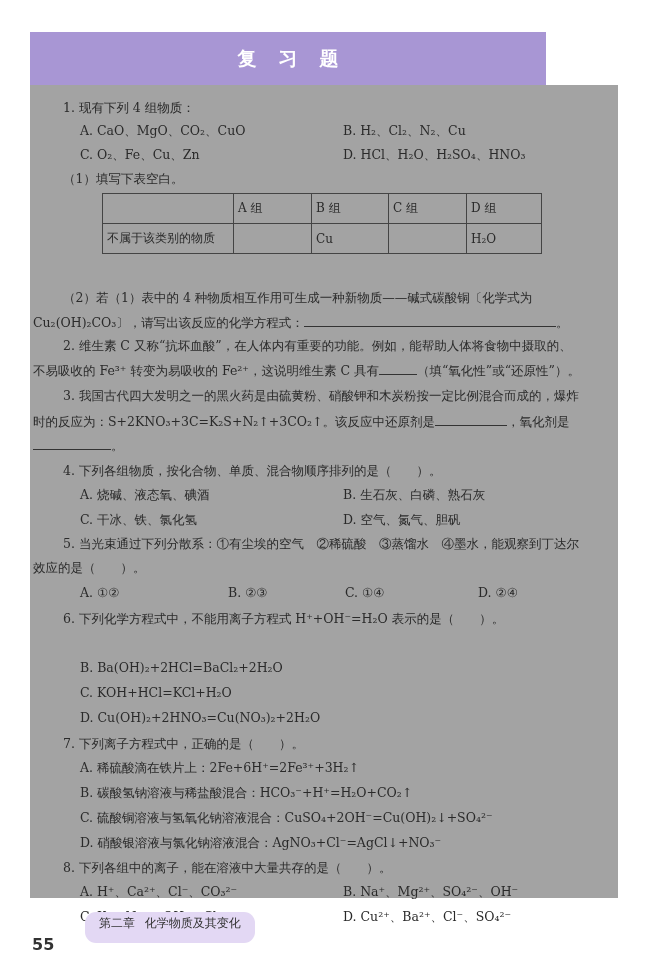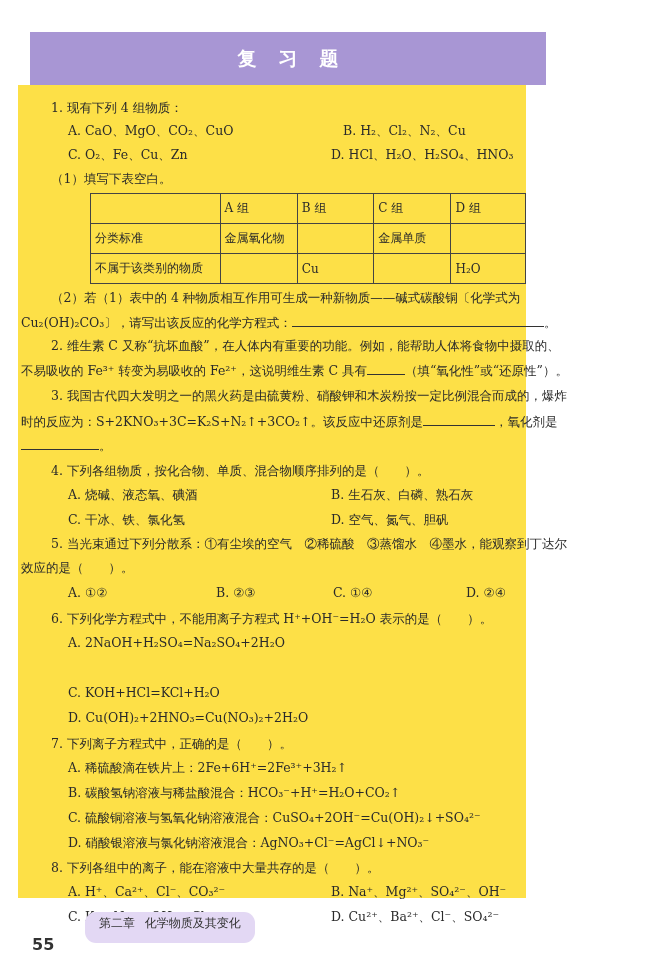--- a/index.html
+++ b/index.html
@@ -11,22 +11,22 @@
     .banner {
       position: absolute; left: 30px; top: 32px; width: 516px; height: 53px;
       background: #a896d4;
       display: flex; align-items: center; justify-content: center;
     }
     .banner-title {
       color: #ffffff; font-family: "DejaVu Sans", sans-serif; font-weight: bold;
       font-size: 19px; letter-spacing: 22px; padding-left: 22px;
     }
     .content {
-      position: absolute; left: 18px; top: 85px; width: 508px; height: 813px;
-      background: #fde047;
+      position: absolute; left: 30px; top: 85px; width: 588px; height: 813px;
+      background: #a3a3a3;
     }
     .line {
       position: absolute; font-size: 12.5px; line-height: 16px; white-space: nowrap;
       font-family: "DejaVu Serif", "Liberation Serif", serif;
     }
     .blank { display: inline-block; border-bottom: 1px solid #333; height: 12px; vertical-align: baseline; }
     table.grp {
       position: absolute; left: 72px; top: 108px; border-collapse: collapse;
       font-size: 12px;
     }
@@ -49,40 +49,33 @@
 <body>
 
 <div class="banner">
   <span class="banner-title">复习题</span>
 </div>
 
 <div class="content">
 
   <div class="line" style="left:33px;top:15px;">1. 现有下列 4 组物质：</div>
   <div class="line" style="left:50px;top:38px;">A. CaO、MgO、CO₂、CuO</div>
-  <div class="line" style="left:313px;top:38px;margin-left:12px;">B. H₂、Cl₂、N₂、Cu</div>
+  <div class="line" style="left:313px;top:38px;">B. H₂、Cl₂、N₂、Cu</div>
   <div class="line" style="left:50px;top:62px;">C. O₂、Fe、Cu、Zn</div>
   <div class="line" style="left:313px;top:62px;">D. HCl、H₂O、H₂SO₄、HNO₃</div>
   <div class="line" style="left:33px;top:86px;">（1）填写下表空白。</div>
 
   <table class="grp">
     <tbody>
         <tr>
       <td style="width:122px;"></td>
       <td style="width:69px;">A 组</td>
       <td style="width:68px;">B 组</td>
       <td style="width:69px;">C 组</td>
       <td style="width:66px;">D 组</td>
-    </tr>
-    <tr>
-      <td>分类标准</td>
-      <td>金属氧化物</td>
-      <td></td>
-      <td>金属单质</td>
-      <td></td>
     </tr>
     <tr>
       <td>不属于该类别的物质</td>
       <td></td>
       <td>Cu</td>
       <td></td>
       <td>H₂O</td>
     </tr>
   </tbody>
     </table>
@@ -112,21 +105,21 @@
   <div class="line" style="left:313px;top:427px;">D. 空气、氮气、胆矾</div>
 
   <div class="line" style="left:33px;top:451px;">5. 当光束通过下列分散系：①有尘埃的空气　②稀硫酸　③蒸馏水　④墨水，能观察到丁达尔</div>
   <div class="line" style="left:3px;top:475px;">效应的是（　　）。</div>
   <div class="line" style="left:50px;top:500px;">A. ①②</div>
   <div class="line" style="left:198px;top:500px;">B. ②③</div>
   <div class="line" style="left:315px;top:500px;">C. ①④</div>
   <div class="line" style="left:448px;top:500px;">D. ②④</div>
 
   <div class="line" style="left:33px;top:526px;">6. 下列化学方程式中，不能用离子方程式 H⁺+OH⁻=H₂O 表示的是（　　）。</div>
-  <div class="line" style="left:50px;top:550px;">A. 2NaOH+H₂SO₄=Na₂SO₄+2H₂O</div>
+  <div class="line" style="left:50px;top:575px;">B. Ba(OH)₂+2HCl=BaCl₂+2H₂O</div>
   <div class="line" style="left:50px;top:600px;">C. KOH+HCl=KCl+H₂O</div>
   <div class="line" style="left:50px;top:625px;text-align:center;">D. Cu(OH)₂+2HNO₃=Cu(NO₃)₂+2H₂O</div>
 
   <div class="line" style="left:33px;top:651px;">7. 下列离子方程式中，正确的是（　　）。</div>
   <div class="line" style="left:50px;top:675px;">A. 稀硫酸滴在铁片上：2Fe+6H⁺=2Fe³⁺+3H₂↑</div>
   <div class="line" style="left:50px;top:700px;">B. 碳酸氢钠溶液与稀盐酸混合：HCO₃⁻+H⁺=H₂O+CO₂↑</div>
   <div class="line" style="left:50px;top:725px;">C. 硫酸铜溶液与氢氧化钠溶液混合：CuSO₄+2OH⁻=Cu(OH)₂↓+SO₄²⁻</div>
   <div class="line" style="left:50px;top:750px;">D. 硝酸银溶液与氯化钠溶液混合：AgNO₃+Cl⁻=AgCl↓+NO₃⁻</div>
 
   <div class="line" style="left:33px;top:775px;">8. 下列各组中的离子，能在溶液中大量共存的是（　　）。</div>

